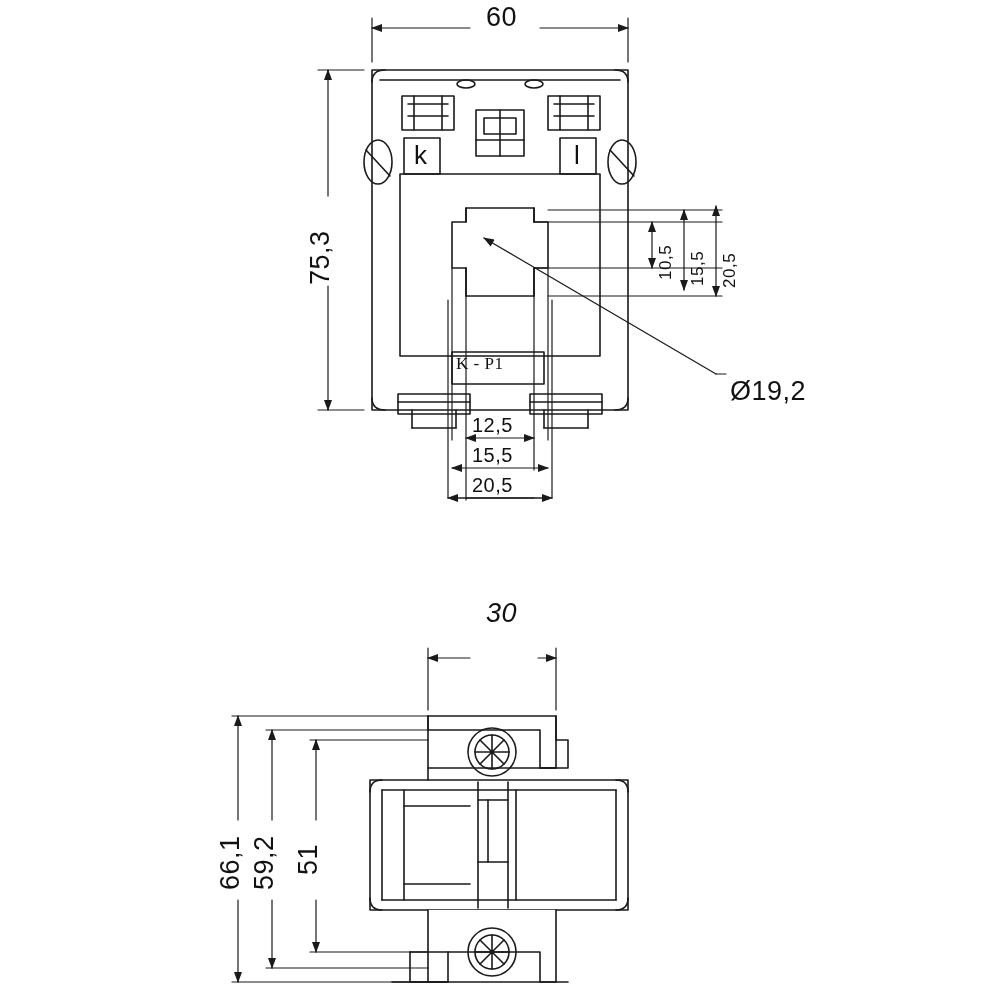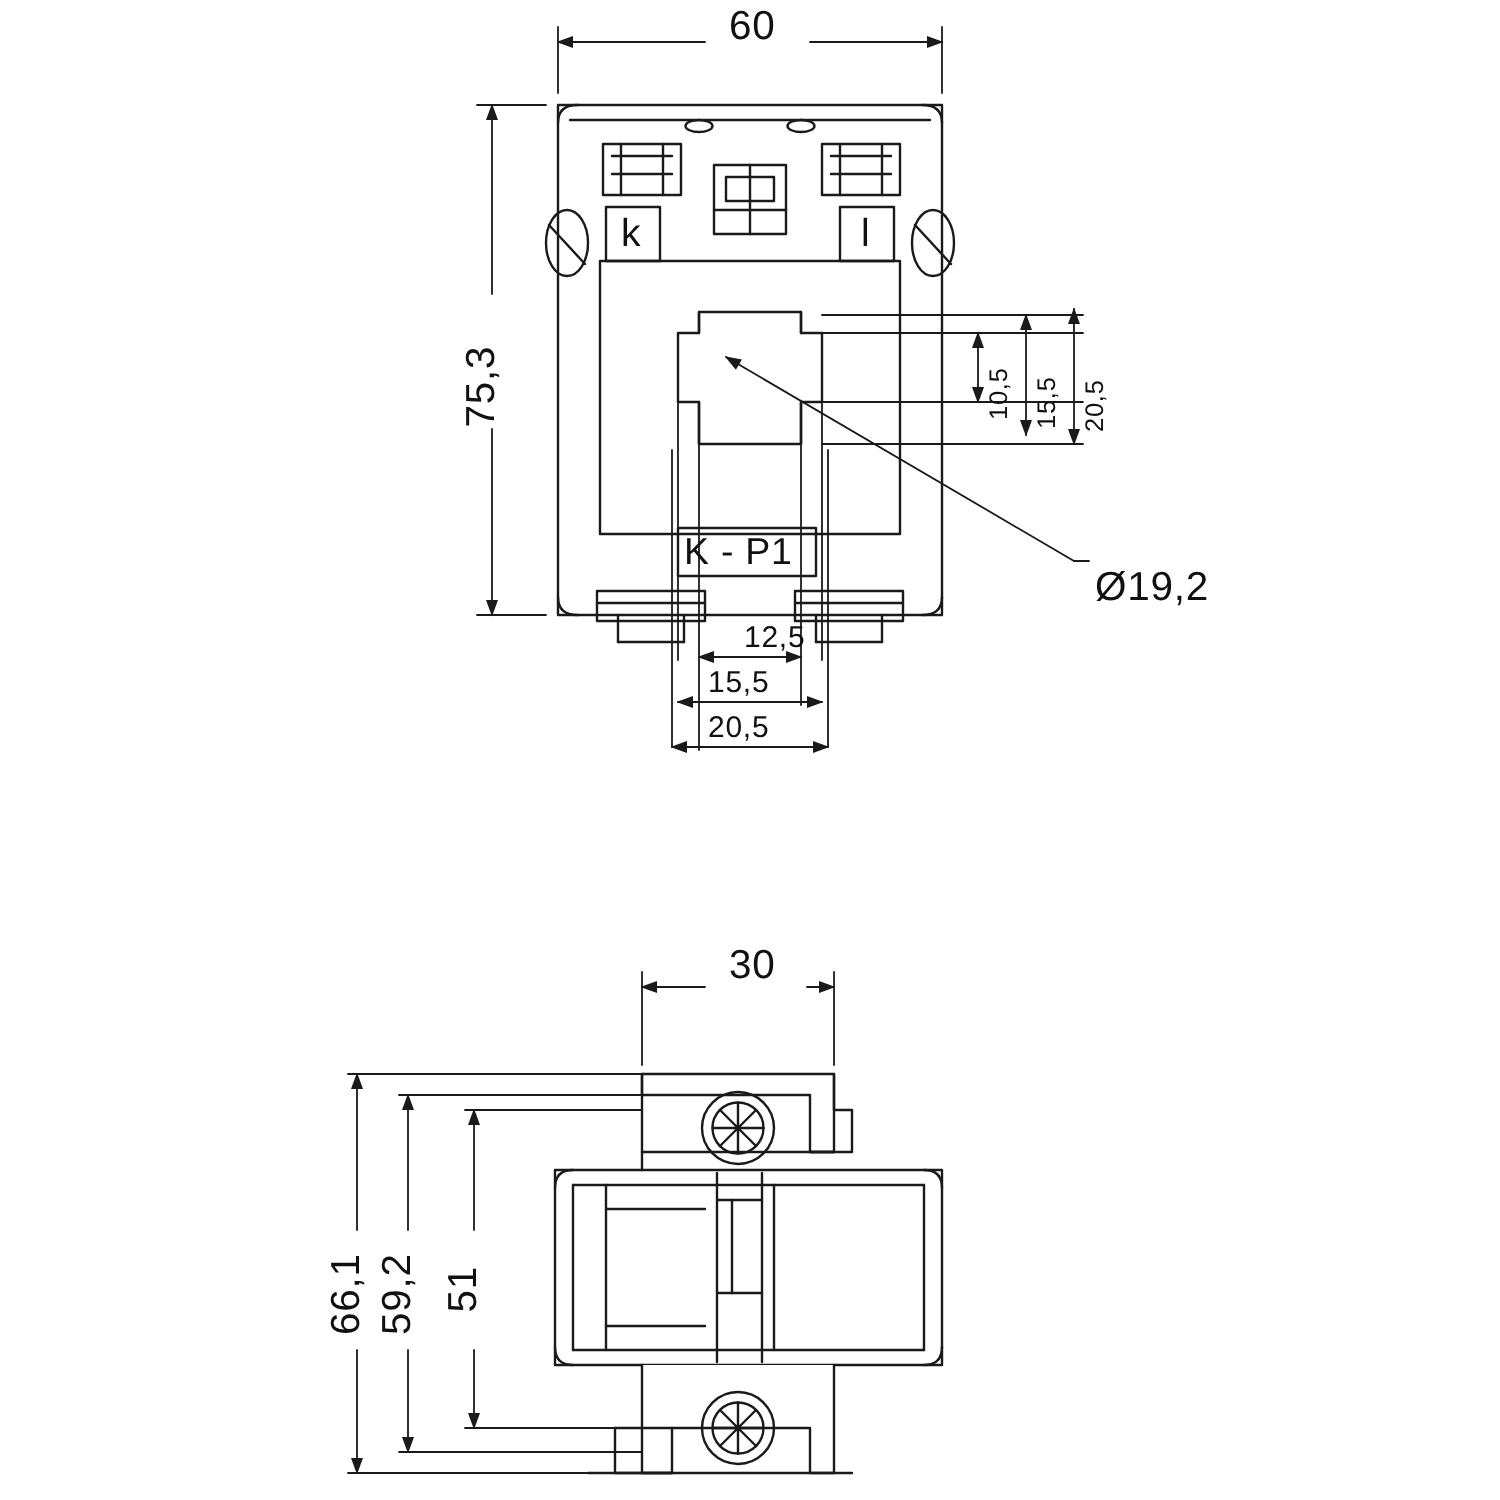--- a/index.html
+++ b/index.html
@@ -218,31 +218,31 @@
       </g>
     </g>
   </svg>
 
   <div class="lbl" style="left:486px; top:2px;">60</div>
 
   <div class="lbl rot90" style="left:305px; top:285px;">75,3</div>
 
   <div class="lbl" style="left:414px; top:140px; font-size:26px;">k</div>
   <div class="lbl" style="left:574px; top:140px; font-size:26px;">l</div>
-  <div class="lbl" style="left:456px; top:354px; font-size:25px;">K - P1</div>
+  <div class="lbl" style="left:456px; top:354px; font-size:17px;font-family:Liberation Serif, serif;">K - P1</div>
 
   <div class="lbl" style="left:730px; top:376px;">Ø19,2</div>
 
-  <div class="lbl small" style="left:496px; top:414px;">12,5</div>
+  <div class="lbl small" style="left:472px; top:414px;">12,5</div>
   <div class="lbl small" style="left:472px; top:444px;">15,5</div>
   <div class="lbl small" style="left:472px; top:474px;">20,5</div>
 
   <div class="lbl tiny rot90" style="left:656px; top:280px;">10,5</div>
   <div class="lbl tiny rot90" style="left:688px; top:286px;">15,5</div>
   <div class="lbl tiny rot90" style="left:720px; top:288px;">20,5</div>
 
-  <div class="lbl" style="left:486px; top:628px;">30</div>
+  <div class="lbl" style="left:486px; top:598px;font-style:italic;">30</div>
 
   <div class="lbl rot90" style="left:215px; top:890px;">66,1</div>
   <div class="lbl rot90" style="left:249px; top:890px;">59,2</div>
   <div class="lbl rot90" style="left:293px; top:875px;">51</div>
 
 </div>
 
 </body></html>

